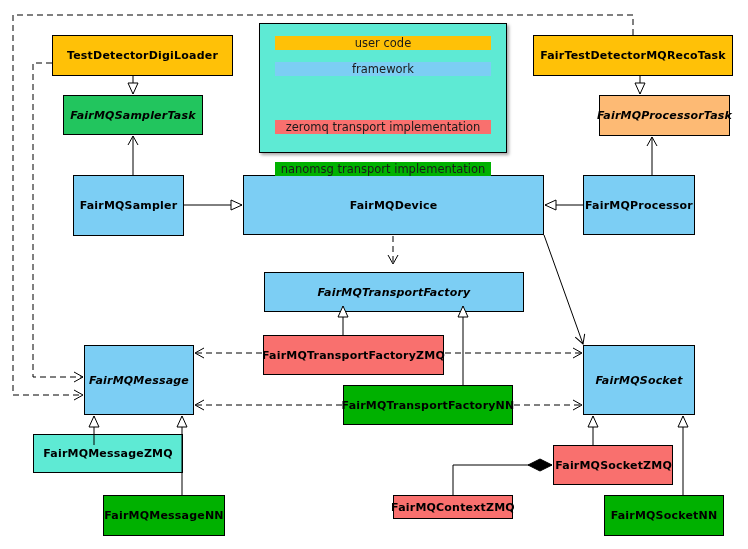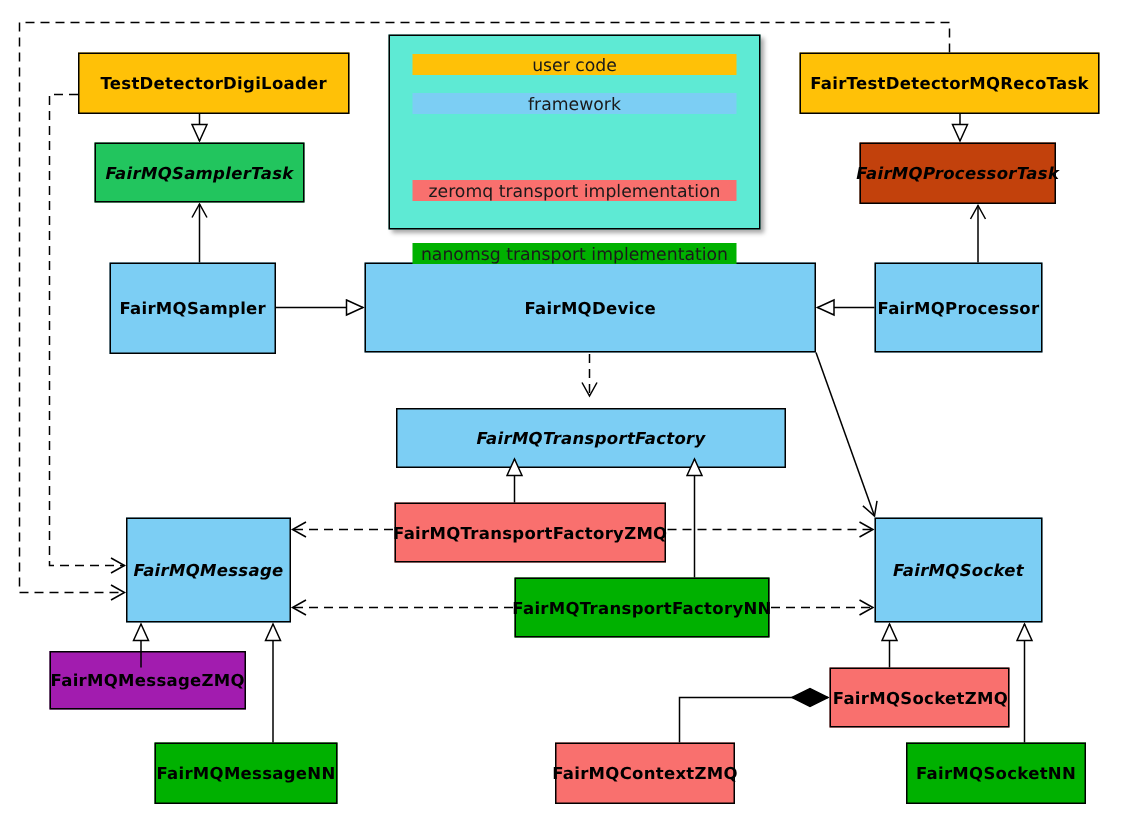--- a/index.html
+++ b/index.html
@@ -90,21 +90,21 @@
 
   <div class="node" style="left: 52px; top: 35px; width: 181px; height: 41px; background: rgb(255, 193, 7);">
     <span>TestDetectorDigiLoader</span>
   </div>
   <div class="node abstract" style="left: 63px; top: 95px; width: 140px; height: 40px; background: #22c55e;">
     <span>FairMQSamplerTask</span>
   </div>
   <div class="node" style="left: 533px; top: 35px; width: 200px; height: 41px; background: rgb(255, 193, 7);">
     <span>FairTestDetectorMQRecoTask</span>
   </div>
-  <div class="node abstract" style="left: 573px; top: 95px; width: 131px; height: 41px; background: #c2410c;">
+  <div class="node abstract" style="left: 599px; top: 95px; width: 131px; height: 41px; background: #fdba74;">
     <span>FairMQProcessorTask</span>
   </div>
   <div class="node" style="left: 73px; top: 175px; width: 111px; height: 61px; background: rgb(124, 206, 244);">
     <span>FairMQSampler</span>
   </div>
   <div class="node" style="left: 243px; top: 175px; width: 301px; height: 60px; background: rgb(124, 206, 244);">
     <span>FairMQDevice</span>
   </div>
   <div class="node" style="left: 583px; top: 175px; width: 112px; height: 60px; background: rgb(124, 206, 244);">
     <span>FairMQProcessor</span>
@@ -117,27 +117,27 @@
   </div>
   <div class="node" style="left: 343px; top: 385px; width: 170px; height: 40px; background: rgb(0, 177, 0);">
     <span>FairMQTransportFactoryNN</span>
   </div>
   <div class="node abstract" style="left: 84px; top: 345px; width: 110px; height: 70px; background: rgb(124, 206, 244);">
     <span>FairMQMessage</span>
   </div>
   <div class="node abstract" style="left: 583px; top: 345px; width: 112px; height: 70px; background: rgb(124, 206, 244);">
     <span>FairMQSocket</span>
   </div>
-  <div class="node" style="left: 33px; top: 434px; width: 131px; height: 39px; background: #a21caf;">
+  <div class="node" style="left: 33px; top: 434px; width: 150px; height: 39px; background: #5eead4;">
     <span>FairMQMessageZMQ</span>
   </div>
   <div class="node" style="left: 103px; top: 495px; width: 122px; height: 41px; background: rgb(0, 177, 0);">
     <span>FairMQMessageNN</span>
   </div>
-  <div class="node" style="left: 370px; top: 495px; width: 120px; height: 41px; background: rgb(249, 112, 110);">
+  <div class="node" style="left: 393px; top: 495px; width: 120px; height: 24px; background: rgb(249, 112, 110);">
     <span>FairMQContextZMQ</span>
   </div>
   <div class="node" style="left: 553px; top: 445px; width: 120px; height: 40px; background: rgb(249, 112, 110); justify-content: flex-end;">
     <span>FairMQSocketZMQ</span>
   </div>
   <div class="node" style="left: 604px; top: 495px; width: 120px; height: 41px; background: rgb(0, 177, 0);">
     <span>FairMQSocketNN</span>
   </div>
 
 </div>

